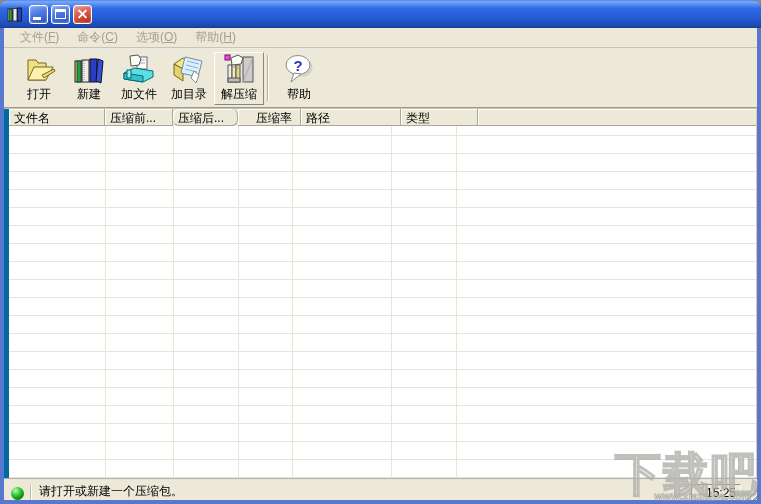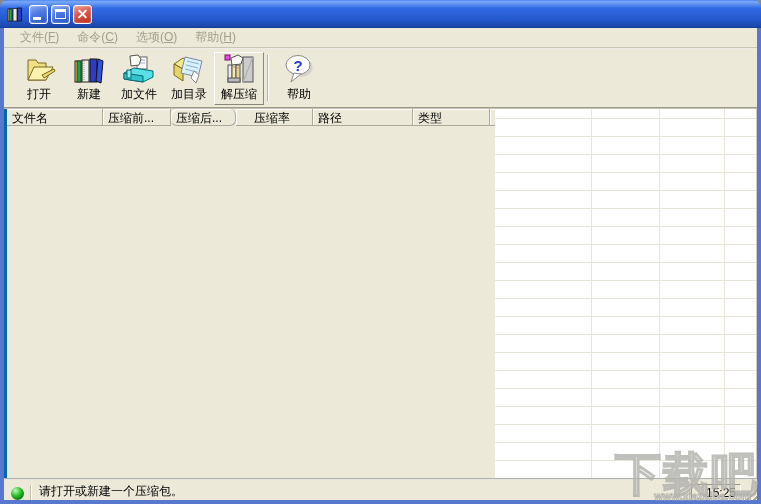--- a/index.html
+++ b/index.html
@@ -62,28 +62,28 @@
   }
   .tbtn.raised{ border-color:#fff #8a8878 #8a8878 #fff; }
   .ticon{ width:34px; height:34px; flex:0 0 auto; }
   .tlabel{ font-size:12px; line-height:15px; color:#000; white-space:nowrap; }
   .vsep{ width:2px; height:46px; margin:3px 5px 0 3px;
          background:linear-gradient(90deg,#b4b09e 0 1px,#fff 1px 2px); }
 
   .hsep2{ height:2px; background:linear-gradient(#8a887a,#d8d5c4); }
 
   
-  .content{ flex:1; display:flex; flex-direction:row; border-left:3px solid #0369a1; border-right:1px solid #d0cdbc; overflow:hidden; }
+  .content{ flex:1; display:flex; flex-direction:column; border-left:5px solid #0369a1; border-right:1px solid #d0cdbc; overflow:hidden; }
   .header-row{ height:17px; display:flex; background:#ece9d8; flex:0 0 auto; }
   .hcell{
     background:#ece9d8; padding:1px 0 0 5px; font-size:12px; color:#000; cursor:pointer;
     border-right:1px solid #aca899; border-bottom:1px solid #aca899;
     box-shadow:inset 1px 1px 0 #ffffff; white-space:nowrap; overflow:hidden;
   }
-  .hc0{width:96px;} .hc1{width:68px;} .hc2{width:65px;border-radius:6px;} .hc3{width:77px;padding-left:18px;}
+  .hc0{width:96px;} .hc1{width:68px;} .hc2{width:65px;border-radius:6px;} .hc3{width:63px;padding-left:18px;}
   .hc4{width:100px;} .hc5{width:77px;} .hfill{flex:1; border-right:none;}
   .grid{
     position:relative; flex:1; background-color:#fff;
     background-image:linear-gradient(#ffffff 0 17px,#e8e6d8 17px 18px);
     background-size:100% 18px; background-position:0 -8px; background-repeat:repeat;
     cursor:default;
   }
   .vline{ position:absolute; top:0; bottom:0; width:1px; background:#e8e6d8; }
   .vl0{left:96px;} .vl1{left:164px;} .vl2{left:229px;} .vl3{left:283px;} .vl4{left:382px;} .vl5{left:447px;}
 

